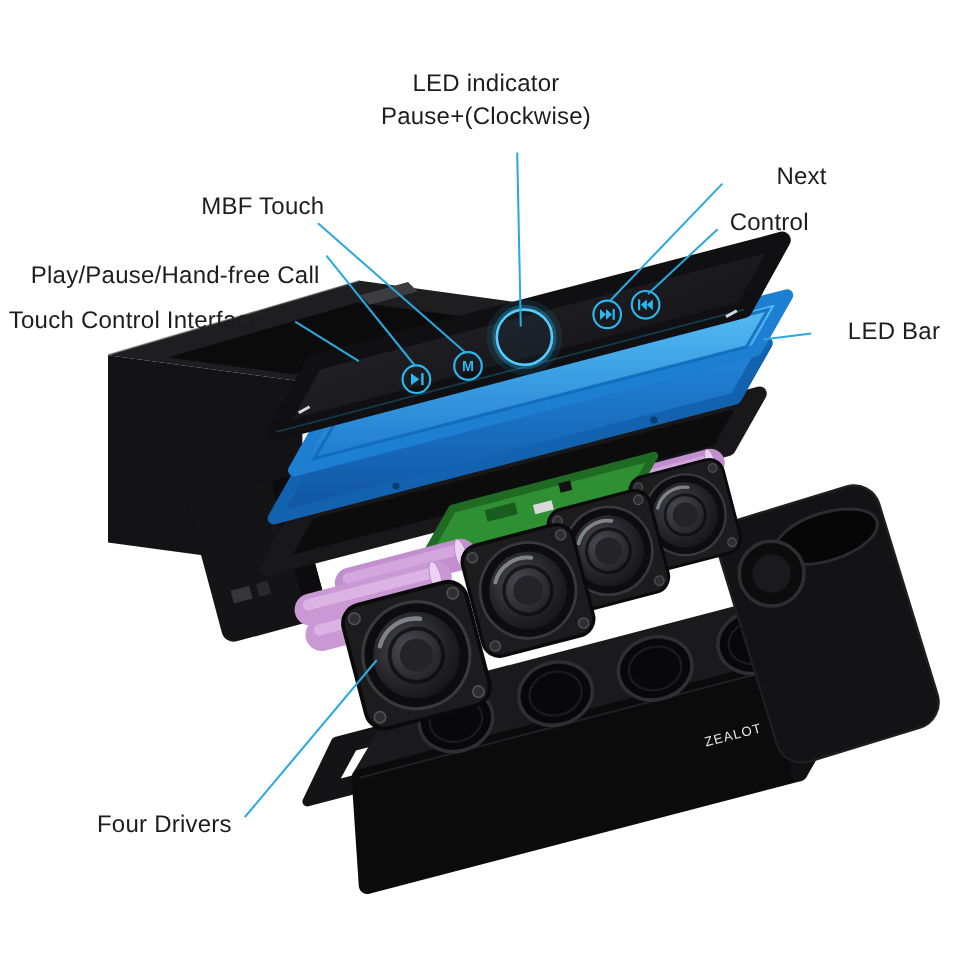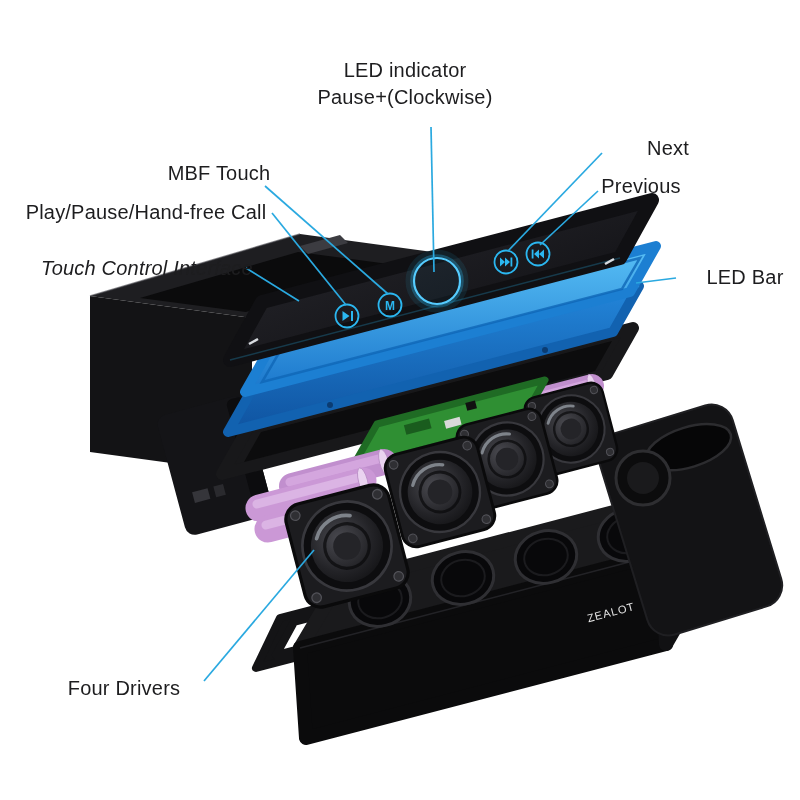--- a/index.html
+++ b/index.html
@@ -207,20 +207,20 @@
     <line class="callout" x1="676" y1="278" x2="636" y2="283"></line>
     <line class="callout" x1="204" y1="681" x2="314" y2="550"></line>
   </g>
 </svg>
 
 <div class="label" style="left:405px;top:84px;text-align:center;">
   <div>LED indicator</div>
   <div>Pause+(Clockwise)</div>
 </div>
 <div class="label" style="left:219px;top:173px;">MBF Touch</div>
-<div class="label" style="left:146px;top:212px;">Play/Pause/Hand-free Call</div>
-<div class="label" style="left:147px;top:268px;font-style:italic;">Touch Control Interface</div>
+<div class="label" style="left:146px;top:230px;">Play/Pause/Hand-free Call</div>
+<div class="label" style="left:113px;top:268px;">Touch Control Interface</div>
 <div class="label" style="left:656px;top:148px;margin-left:12px;">Next</div>
-<div class="label" style="left:641px;top:186px;">Previous</div>
+<div class="label" style="left:641px;top:186px;">Control</div>
 <div class="label" style="left:745px;top:277px;">LED Bar</div>
-<div class="label" style="left:124px;top:688px;">Four Drivers</div>
+<div class="label" style="left:137px;top:688px;">Four Drivers</div>
 
 </div>
 
 </body></html>

